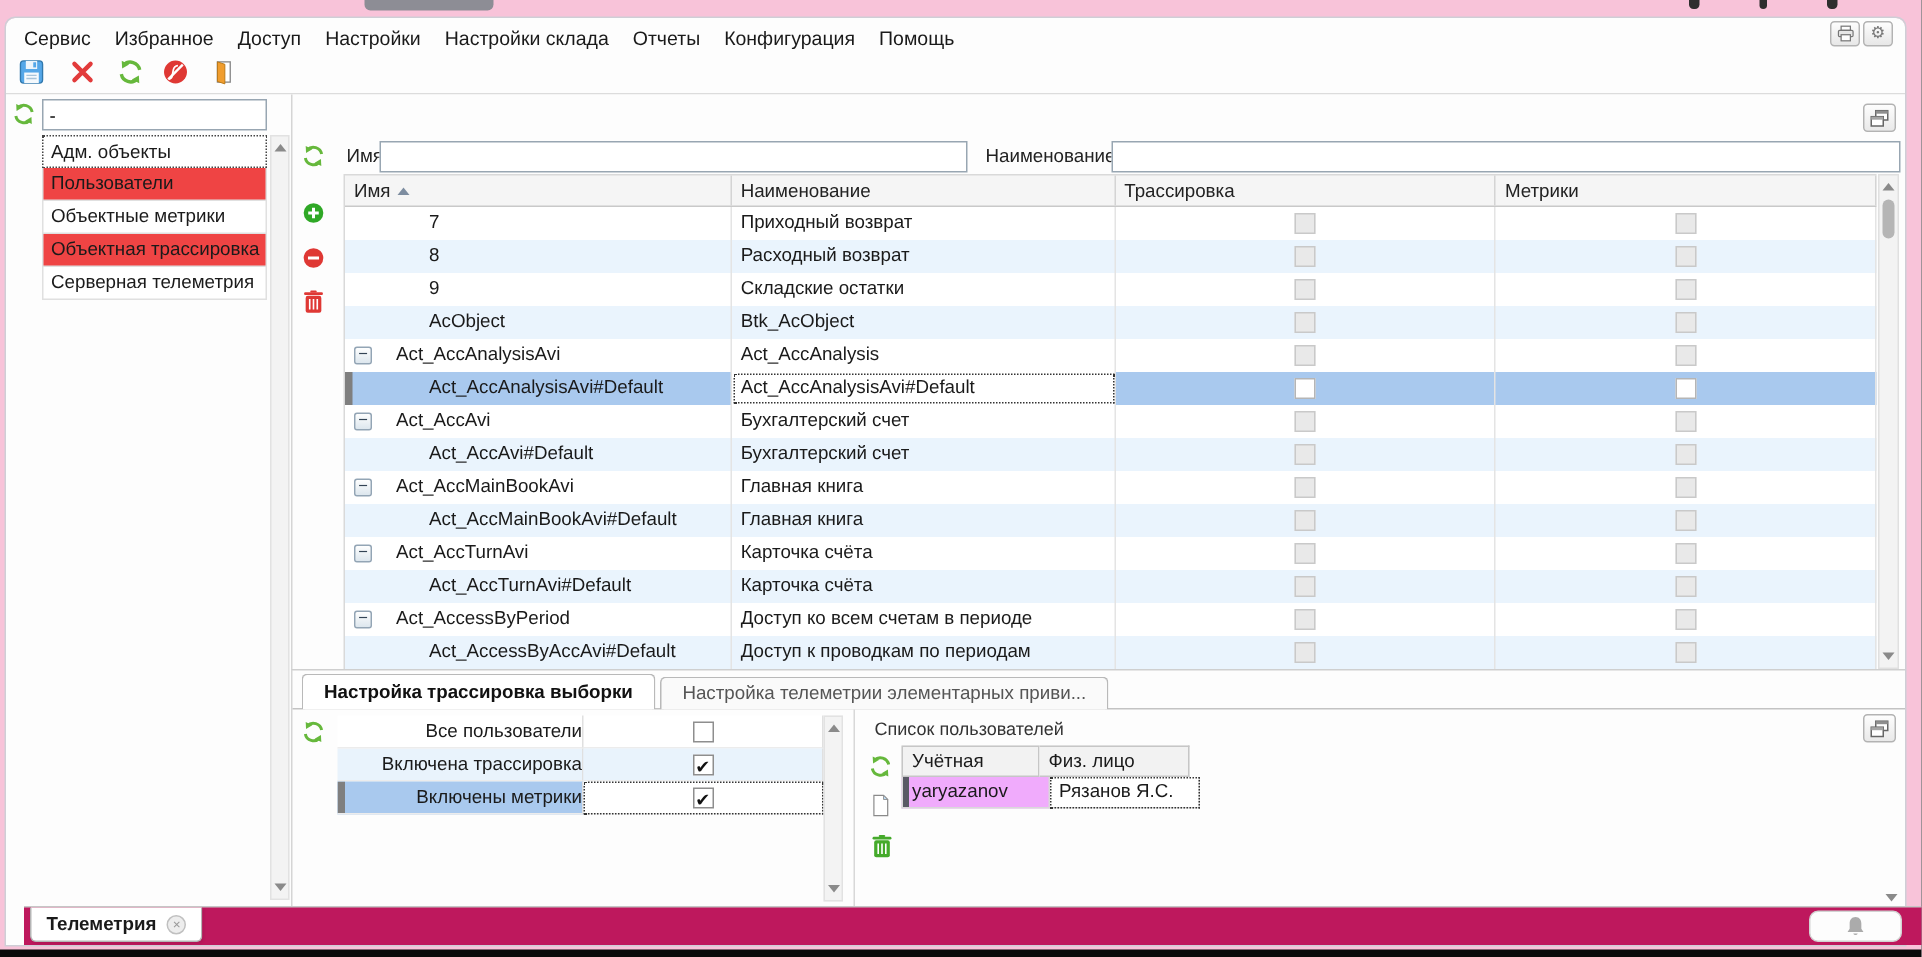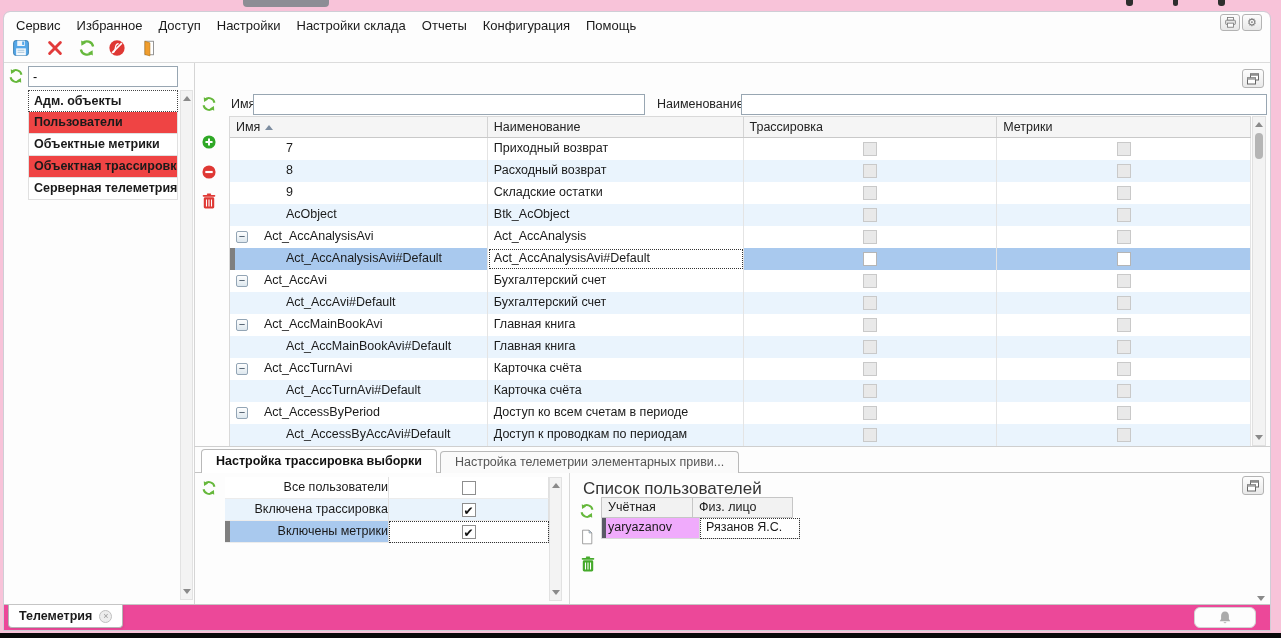--- a/index.html
+++ b/index.html
@@ -39,21 +39,21 @@
   .ic { display:inline-block; width:18px; height:18px; }
   .ic svg { width:100%; height:100%; display:block; }
   .ic16 { width:16px; height:16px; } .ic14 { width:14px; height:14px; } .ic18{ width:18px; height:18px; }
 
   
   .sidebar { position:absolute; left:0; top:51px; width:190px; height:541px; background:#fdfdfd; }
   .side-refresh { position:absolute; left:4px; top:5px; }
   .side-filter { position:absolute; left:24px; top:3px; width:150px; height:21px;
     border:1px solid #98a6b2; background:#fff; font-family:"Liberation Sans",sans-serif;
     font-size:12.5px; padding:0 4px; }
-  #sidebar-list { position:absolute; left:24px; top:27px; width:150px;font-weight:bold; }
+  #sidebar-list { position:absolute; left:24px; top:27px; width:150px; }
   .side-item { width:150px; height:22px; line-height:20px; padding-left:5px;
     border:1px solid #e0e0e0; border-top:none; font-size:12.5px; background:#fff;
     white-space:nowrap; overflow:hidden; }
   .side-item.alt { background:#ef4444; }
   .side-item.focused { border:1px dotted #444; background:#fff; }
   .side-scroll { position:absolute; left:176px; top:27px; width:13px; height:510px;
     background:#f3f3f3; border:1px solid #e2e2e2; }
 
   .tri-up { width:0; height:0; border-left:4px solid transparent; border-right:4px solid transparent; border-bottom:5px solid #8a8a8a; }
   .tri-down { width:0; height:0; border-left:4px solid transparent; border-right:4px solid transparent; border-top:5px solid #8a8a8a; }
@@ -125,41 +125,41 @@
   .sc.lab { width:164px; padding-left:6px; }
   .sc.chk { width:160px; display:flex; align-items:center; justify-content:center; }
   .sc.lab.hl { background:#a9c9ee; }
   .sc.chk.focus { outline:1px dotted #333; outline-offset:-1px; background:#fff; }
   .cb2 { width:14px; height:14px; border:1px solid #8e8e8e; background:#fff; position:relative; }
   .cb2.checked::after { content:"\2714"; position:absolute; left:1px; top:-3px; font-size:12px; color:#111; }
   .bl-scroll { position:absolute; left:354px; top:30px; width:13px; height:124px;
     background:#f3f3f3; border:1px solid #e2e2e2; }
   .bdiv { position:absolute; left:374px; top:26px; bottom:0; width:1px; background:#d8d8d8; }
 
-  .users-title { position:absolute; left:388px; top:32px; font-size:17px; color:#333; }
+  .users-title { position:absolute; left:388px; top:32px; font-size:12px; color:#333; }
   .restore-b { position:absolute; right:6px; top:29px; }
   .ur-refresh { position:absolute; left:384px; top:56px; }
   .ur-doc { position:absolute; left:384px; top:82px; }
   .ur-trash { position:absolute; left:384px; top:108px; }
   .users-table { position:absolute; left:406px; top:50px; font-size:12.5px; }
   .uhead { display:flex; height:21px; }
   .uh { background:#f2f2f2; border:1px solid #c6c6c6; border-left:none; line-height:19px; padding-left:6px; }
   .uh:first-child { border-left:1px solid #c6c6c6; }
   .uc0 { width:92px; } .uc1 { width:100px; }
   .urow { display:flex; height:21px; }
   .uc { border:1px solid #d9d9d9; border-top:none; border-left:none; line-height:19px;
     padding-left:6px; position:relative; overflow:hidden; white-space:nowrap; }
   .uc.acc { width:99px; border-left:1px solid #d9d9d9; background:#f0abfc; }
   .uc.acc::before { content:""; position:absolute; left:0; top:0; bottom:0; width:4px; background:#5a5a66; }
   .uc.per { width:100px; background:#fff; outline:1px dotted #333; outline-offset:-1px; }
   .corner-down { position:absolute; right:5px; bottom:3px; }
 
   
-  .statusbar { position:absolute; left:0; top:592px; width:1266px; height:26px;
-    background:#ec4899; border-top:1px solid #c6c6c6; }
+  .statusbar { position:absolute; left:12px; top:592px; width:1266px; height:26px;
+    background:#be185d; border-top:1px solid #c6c6c6; }
   .stab { position:absolute; left:4px; top:0; height:23px; border:1px solid #b5b5b5; border-top:none;
     border-radius:0 0 4px 4px; background:#fff; display:flex; align-items:center; gap:7px;
     padding:0 10px; font-weight:bold; font-size:12.5px; box-shadow:1px 1px 2px rgba(0,0,0,.08); }
   .close-sm { width:13px; height:13px; border-radius:7px; background:#ededed; border:1px solid #c0c0c0;
     color:#9a9a9a; font-size:9px; line-height:11px; text-align:center; font-weight:normal; }
   .bellbtn { position:absolute; right:14px; top:2px; width:62px; height:21px; border:1px solid #d2d2d2;
     border-radius:6px; background:#fdfdfd; display:flex; align-items:center; justify-content:center; }
 </style>
 </head>
 <body>

